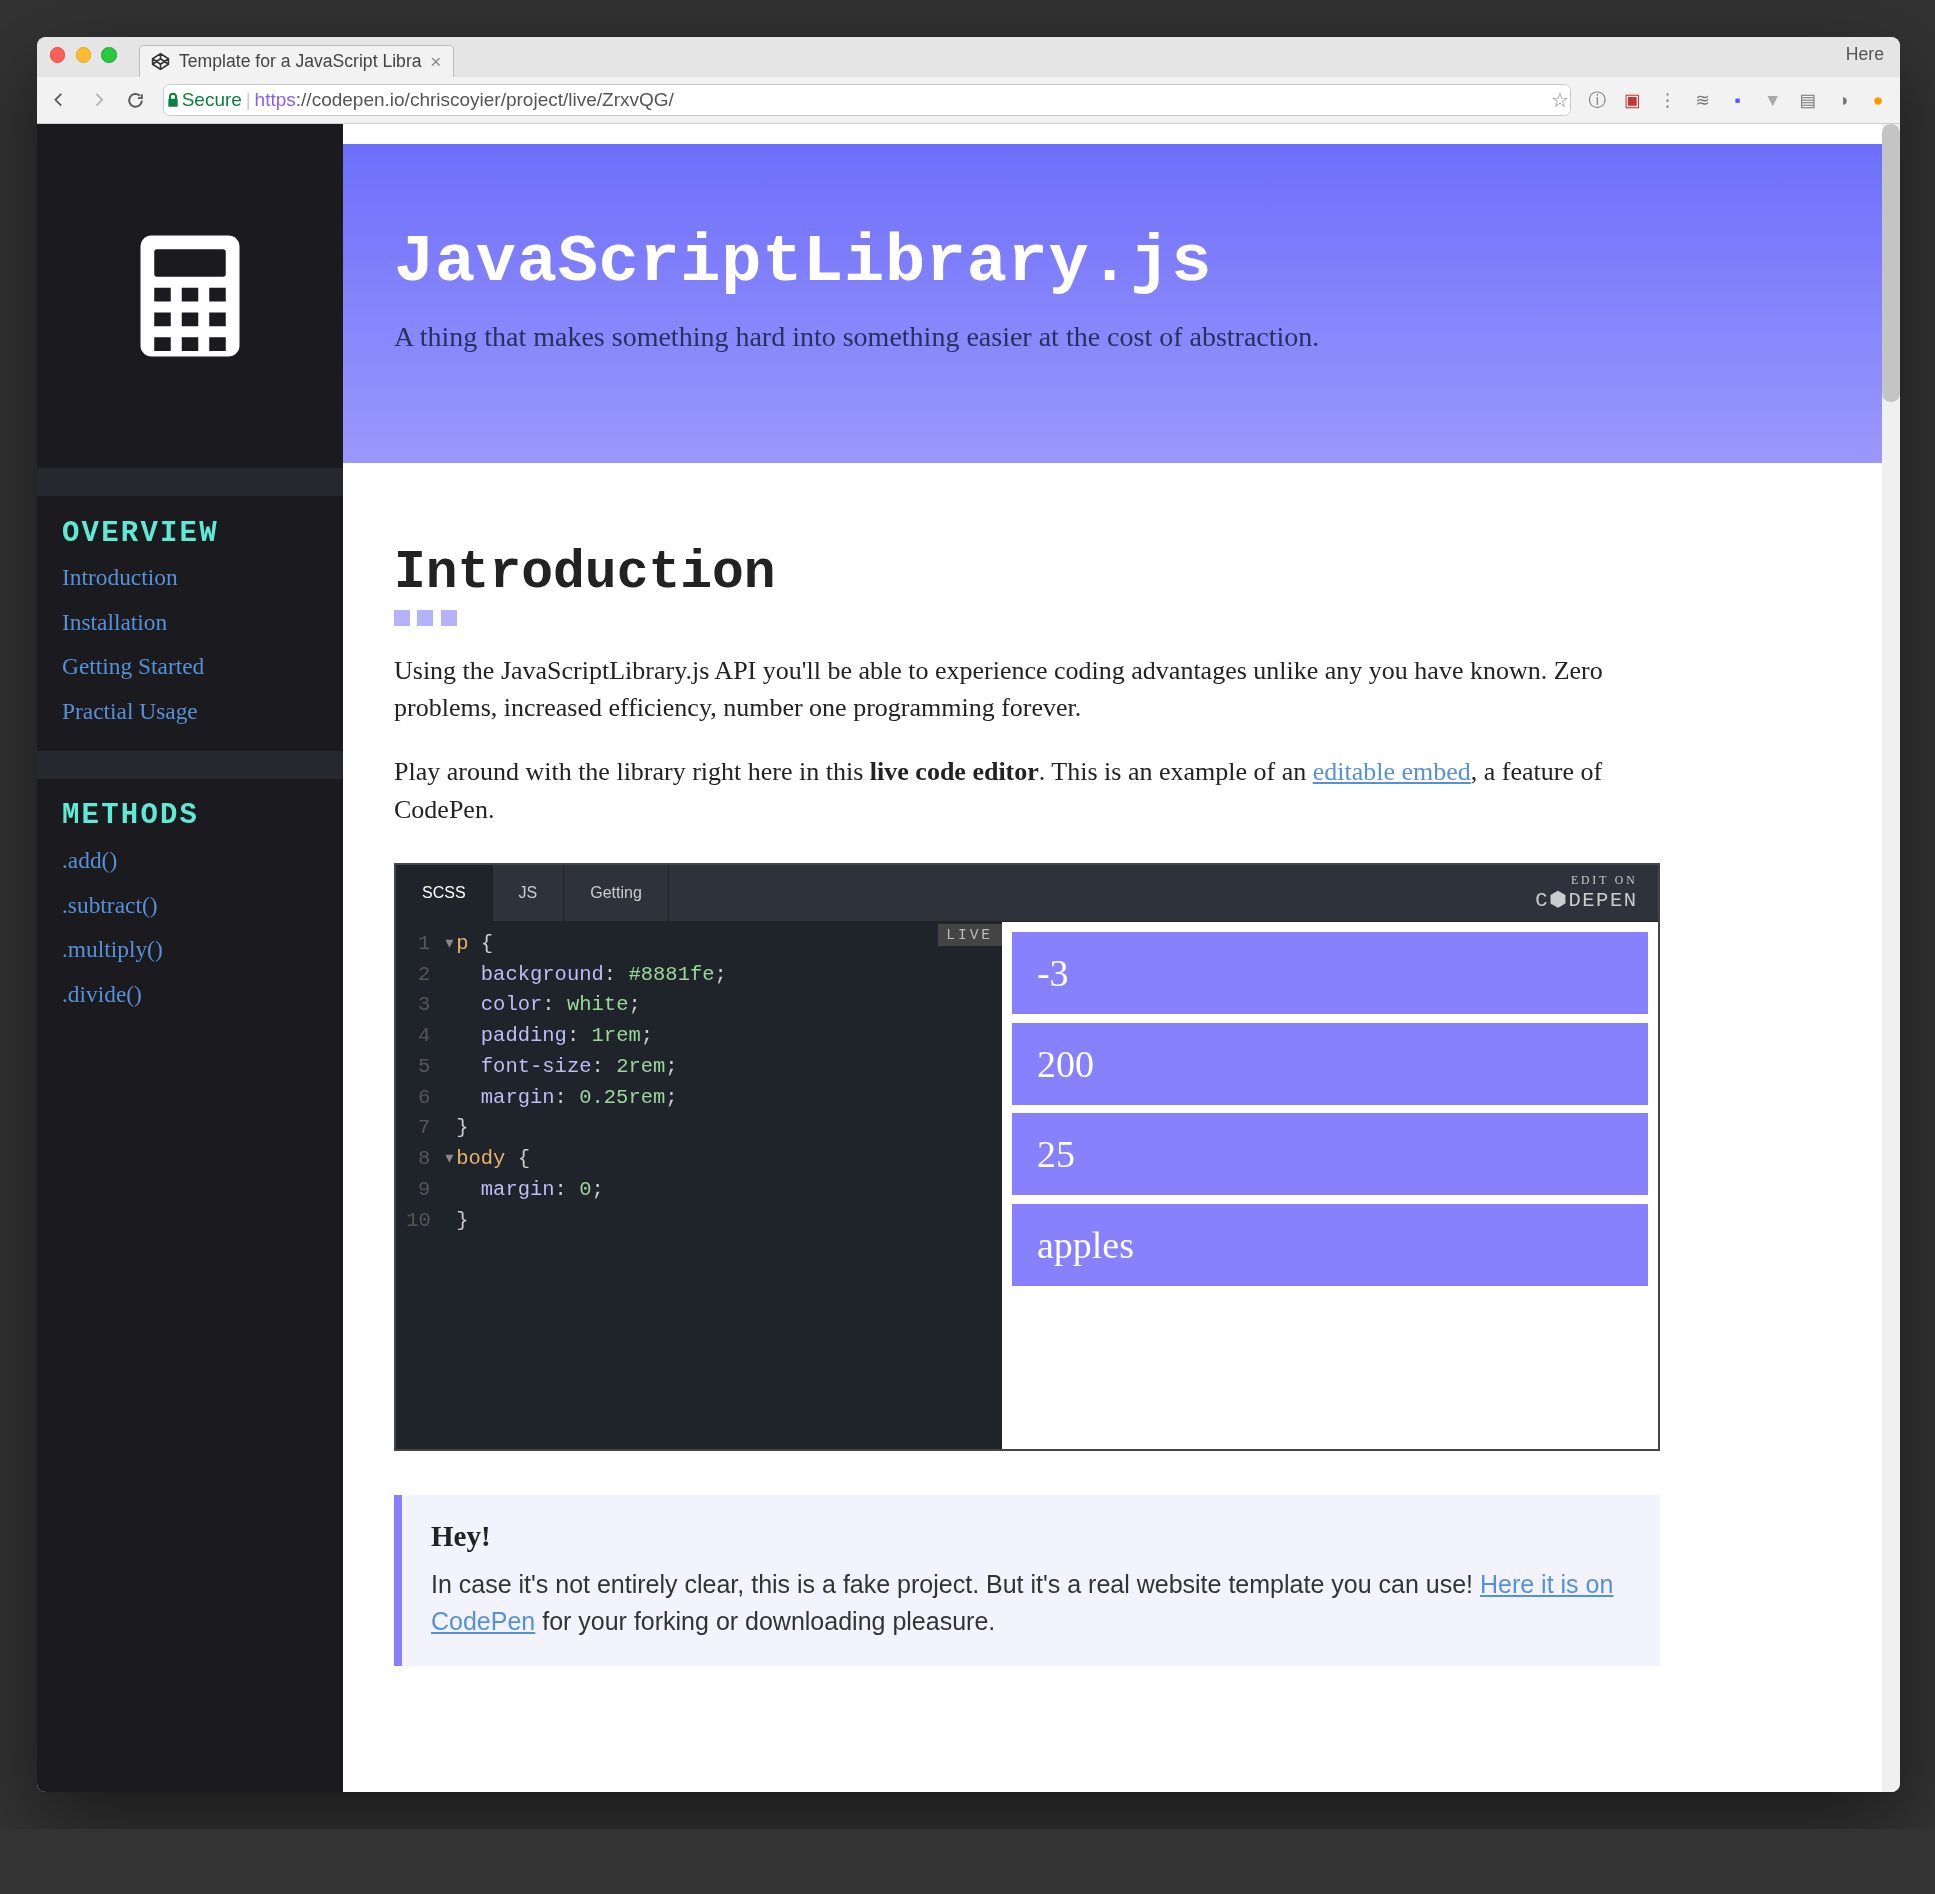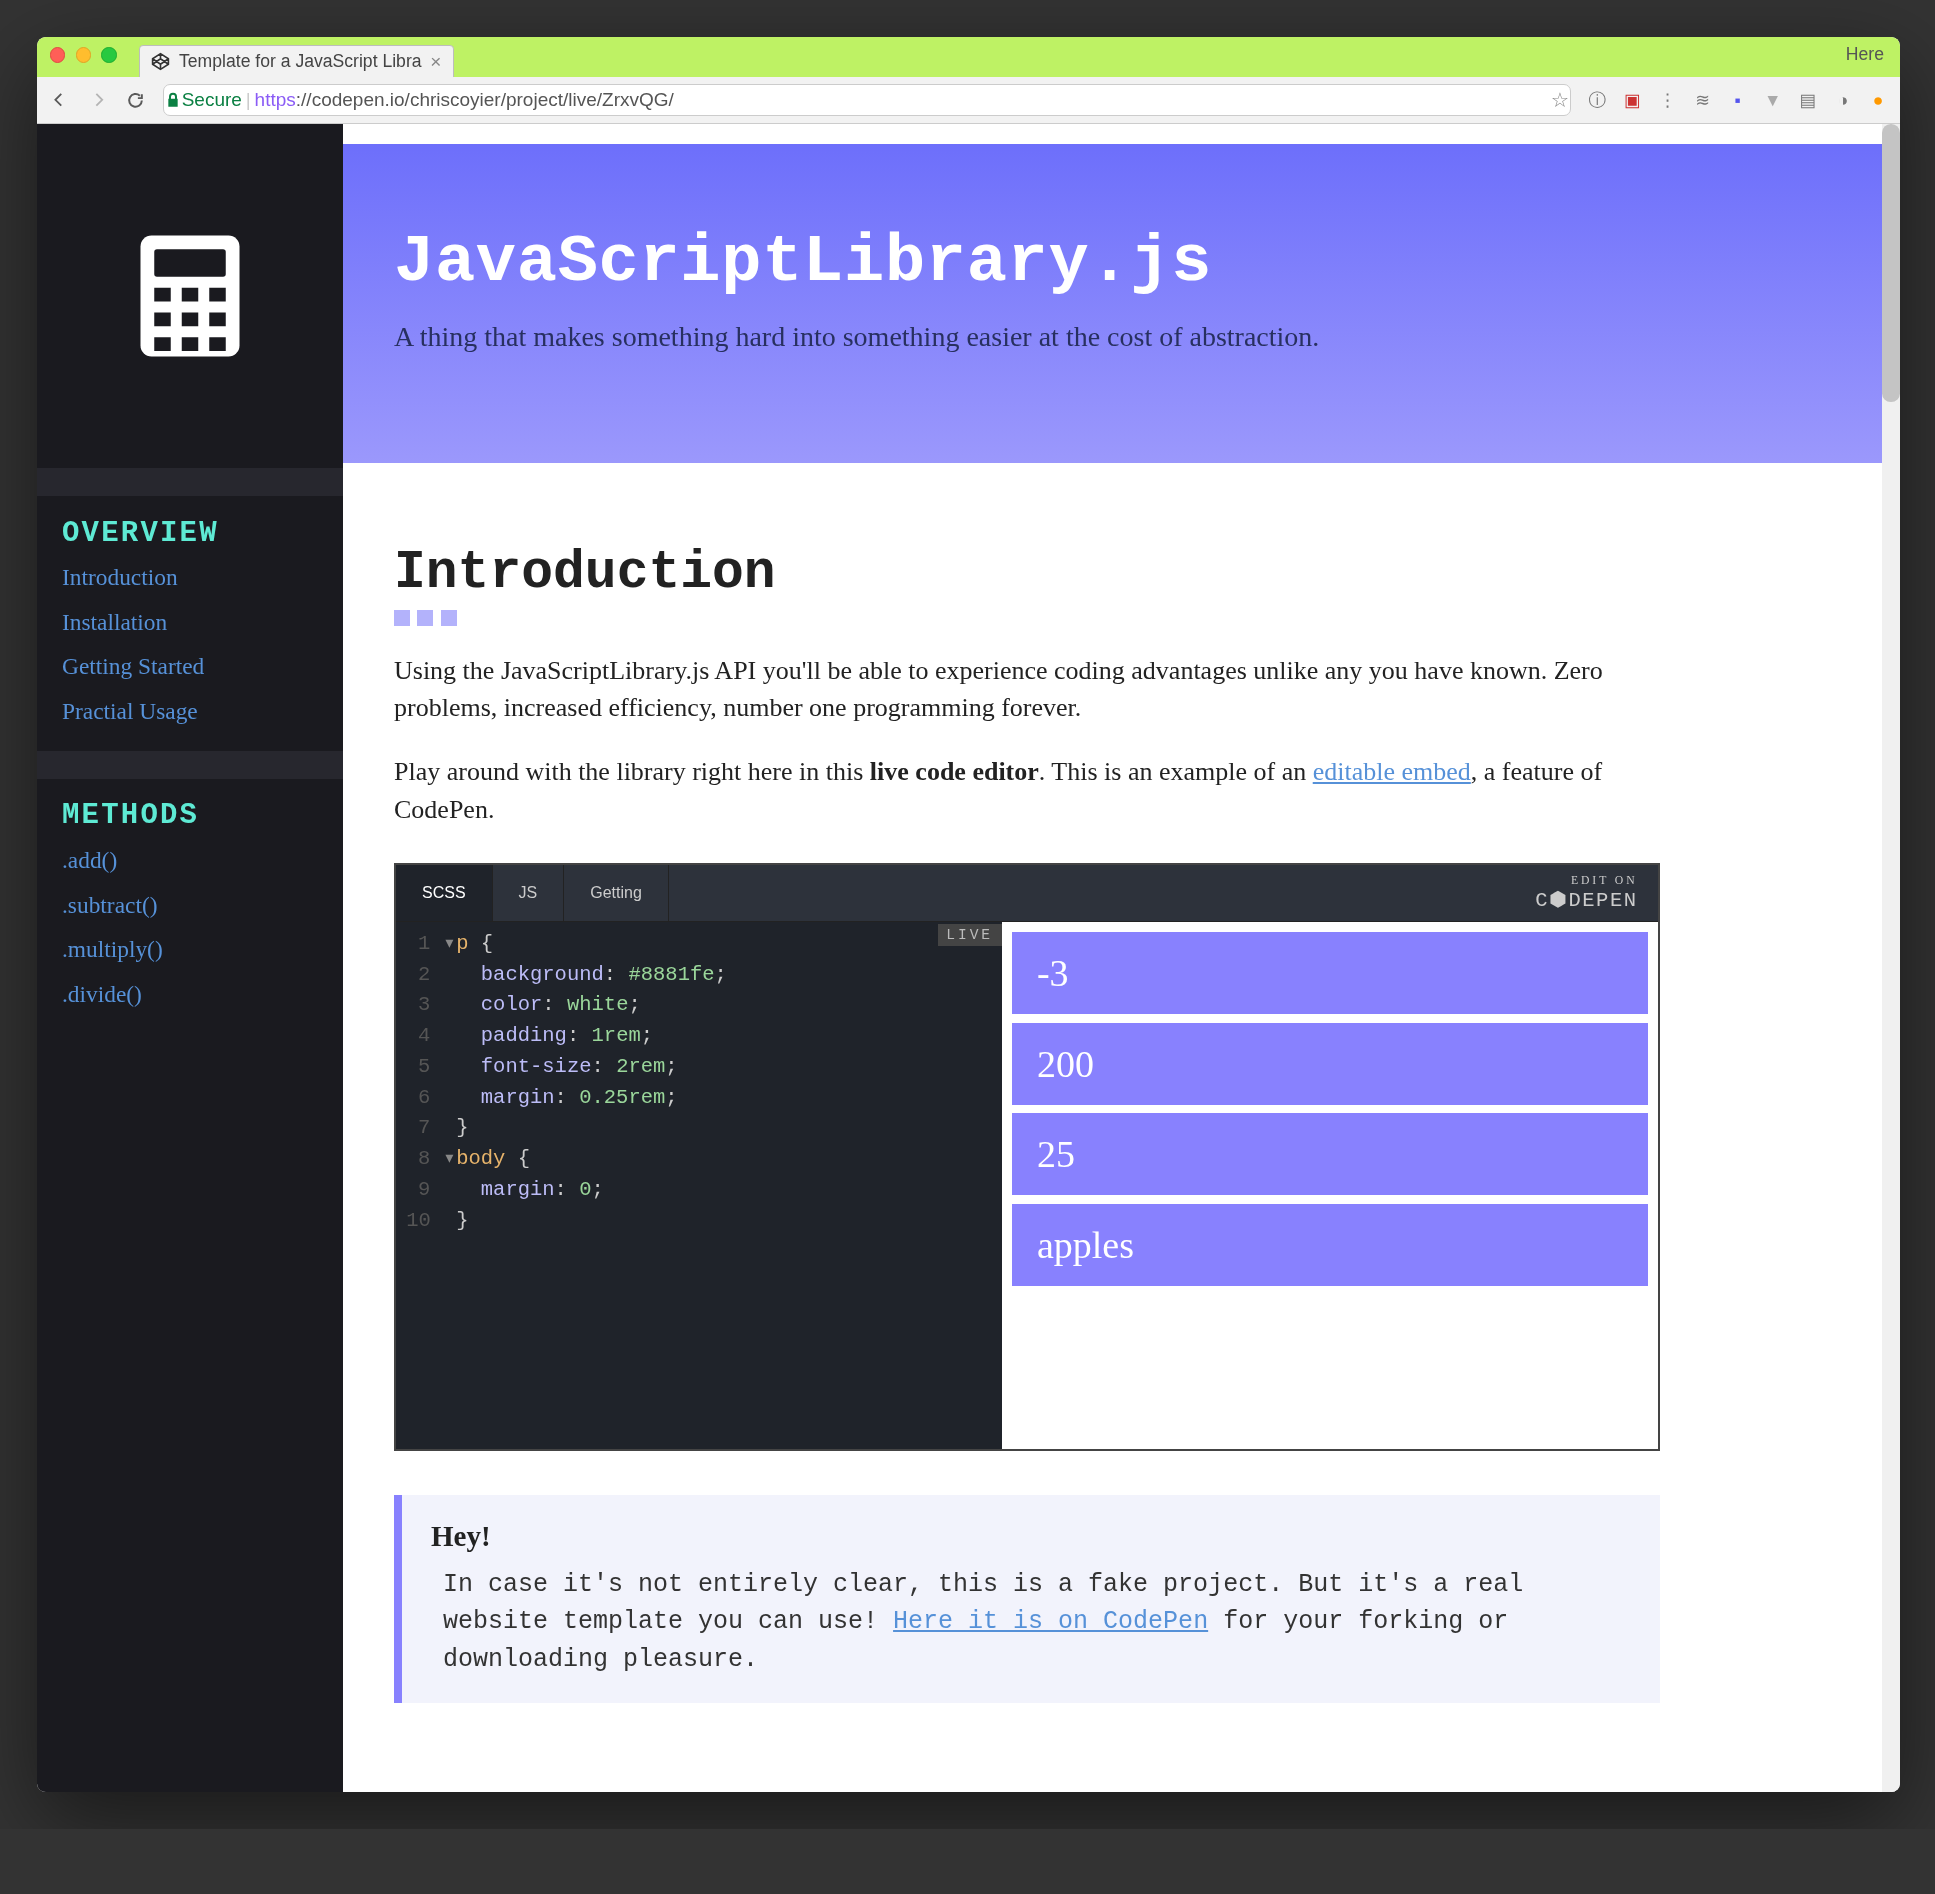--- a/index.html
+++ b/index.html
@@ -11,21 +11,21 @@
 .window {
   width: 1863px;
   background: #fff;
   border-radius: 8.8px;
   overflow: hidden;
   box-shadow: 0 29px 88px rgba(0,0,0,0.5);
   margin: 0 auto;
 }
 
 .tabbar {
-  background: #bef264;
+  background: #e5e5e5;
   height: 40px;
   display: flex;
   align-items: flex-end;
   padding-left: 13px;
   position: relative;
 }
 .traffic { display: flex; gap: 10.2px; align-self: center; margin-right: 22px; padding-bottom: 4.4px;}
 .dot { width: 15.4px; height: 15.4px; border-radius: 50%; }
 .dot.red { background:#ff5f57; border:0.7px solid #e14941;}
 .dot.yellow { background:#ffbd2e; border:0.7px solid #e1a325;}
@@ -223,25 +223,24 @@
   padding:25px 29px;
 }
 .callout h3 {
   font-family:Liberation Serif, serif;
   font-weight:bold;
   font-size:29px;
   color:#222;
 }
 .callout p {
   margin-top:13px;
-  font-family:Liberation Mono, monospace;
+  font-family:Liberation Sans, sans-serif;
   font-size:25px;
   line-height:1.5;
   color:#333;
-  margin-left:12px;
 }
 .scrollbar { width:17.6px; background:#f0f0f0;}
 .thumb { width:100%; height:278px; background:#c4c4c4; border-radius:8.8px;}
 </style>
 </head>
 <body>
 
 <div class="window">
 
   <div class="tabbar">

